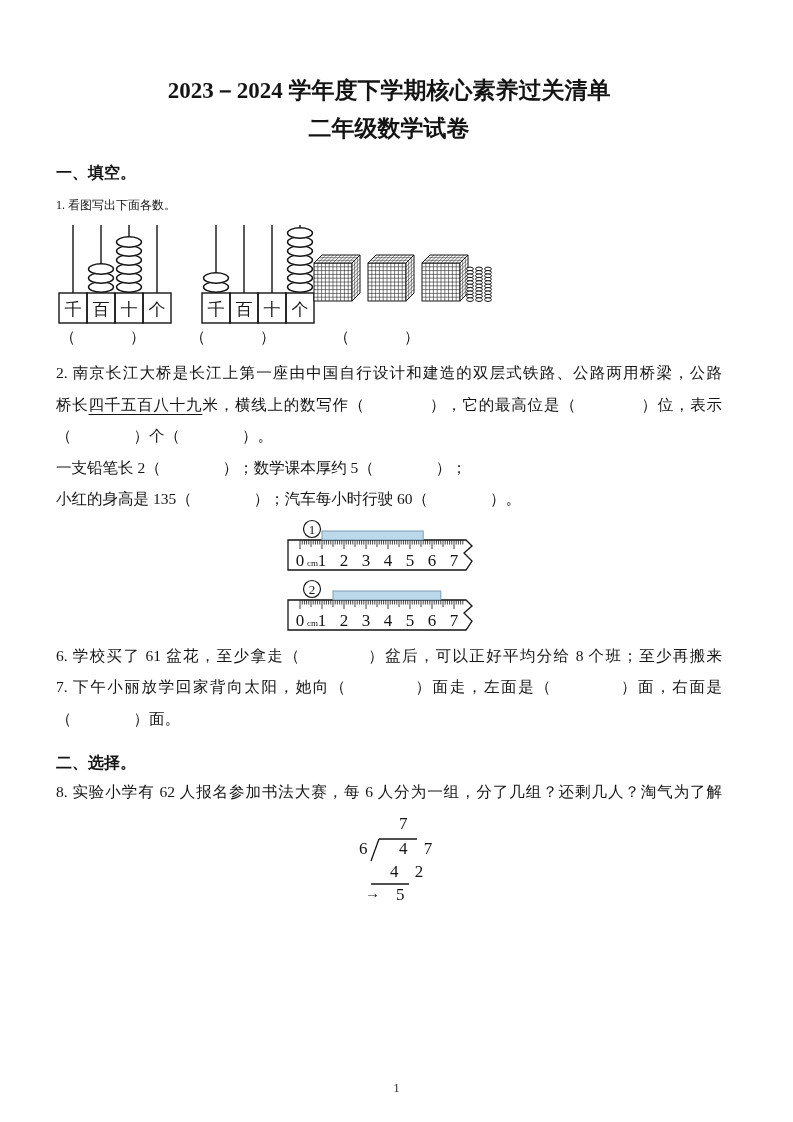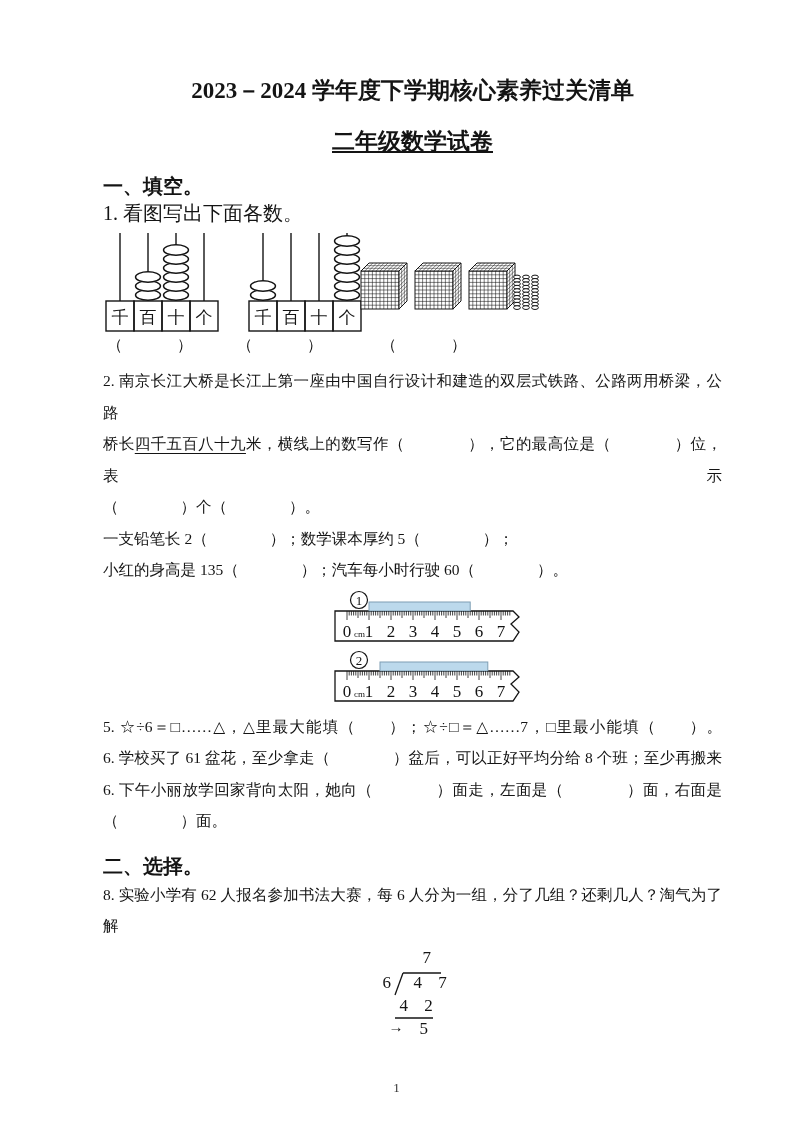--- a/index.html
+++ b/index.html
@@ -1,42 +1,42 @@
 <!DOCTYPE html>
 <html><head>
 <meta charset="utf-8">
 <style>
   html,body{margin:0;padding:0;background:#fff;}
   .page{
     position:relative;width:793px;height:1122px;background:#fff;overflow:hidden;
     font-family:"Liberation Serif","DejaVu Serif",serif;color:#141414;
   }
-  .content{padding:0 71px 0 103px;}
+  .content{padding:0 71px 0 56px;}
   .title{width:100%;text-align:center;font-weight:bold;font-size:23px;line-height:30px;margin:0;}
   .title1{padding-top:76px;}
-  .title2{margin-top:21px;text-decoration:underline;}
-  .sec-head{font-weight:bold;font-size:20px;line-height:26px;margin-top:16px;}
+  .title2{margin-top:8px;}
+  .sec-head{font-weight:bold;font-size:16px;line-height:26px;margin-top:16px;}
   .line{font-size:15.5px;line-height:31.5px;margin:0;}
-  .stem{font-size:20px;line-height:28px;}
+  .stem{font-size:12px;line-height:28px;margin-top:5px;}
   .jline{text-align:justify;text-align-last:justify;}
   .uline{text-decoration:underline;text-underline-offset:4px;margin-top:31px;}
   .figrow{position:relative;height:106px;margin-top:2px;}
   .fig-abs{position:absolute;top:0;}
   .parens-row{position:relative;height:30px;font-size:15.5px;}
   .parens-row span{position:absolute;top:0;letter-spacing:2px;}
   .rulers{margin:3px 0 4px 230px;}
   .ruler-wrap{margin-bottom:2px;}
   svg text{font-family:"Liberation Serif","DejaVu Serif",serif;fill:#141414;}
   
   .division{position:relative;width:64px;height:94px;margin:6px auto 0;font-size:17px;}
   .division span{position:absolute;white-space:pre;}
   .dv-q{left:42px;top:0;}
   .dv-d{left:2px;top:25px;}
-  .dv-dd{left:33px;top:25px;letter-spacing:6px;text-align:center;}
-  .dv-s{left:19px;top:48px;letter-spacing:6px;}
+  .dv-dd{left:42px;top:25px;letter-spacing:6px;text-align:center;}
+  .dv-s{left:33px;top:48px;letter-spacing:6px;}
   .dv-a{left:8px;top:71px;font-size:15px;}
   .dv-r{left:39px;top:71px;}
   .dv-svg{position:absolute;left:0;top:0;}
   .footer{position:absolute;top:1080px;left:0;width:100%;text-align:center;font-size:13px;color:#333;}
 </style>
 </head>
 <body>
 
 <div class="page">
   <div class="content">
@@ -448,25 +448,24 @@
             <text x="102" y="48" text-anchor="middle" font-size="17">4</text>
             <text x="124" y="48" text-anchor="middle" font-size="17">5</text>
             <text x="146" y="48" text-anchor="middle" font-size="17">6</text>
             <text x="168" y="48" text-anchor="middle" font-size="17">7</text>
             <text x="21" y="48" text-anchor="start" font-size="9">cm</text>
             <circle cx="26" cy="11" r="8.5" fill="#fff" stroke="#141414" stroke-width="1.2"></circle>
             <text x="26" y="15.5" text-anchor="middle" font-size="13">2</text>
           </svg></div>
     </div>
 
-    <p class="line jline">5. ☆÷6＝□……△，△里最大能填（　　）；☆÷□＝△……7，□里最小能填（　　）。</p>
 
     <p class="line jline">6. 学校买了 61 盆花，至少拿走（　　　　）盆后，可以正好平均分给 8 个班；至少再搬来</p>
 
-    <p class="line jline">6. 下午小丽放学回家背向太阳，她向（　　　　）面走，左面是（　　　　）面，右面是</p>
+    <p class="line jline">7. 下午小丽放学回家背向太阳，她向（　　　　）面走，左面是（　　　　）面，右面是</p>
     <p class="line">（　　　　）面。</p>
 
     <div class="sec-head">二、选择。</div>
 
     <p class="line jline">8. 实验小学有 62 人报名参加书法大赛，每 6 人分为一组，分了几组？还剩几人？淘气为了解</p>
 
     <div class="division">
       <svg class="dv-svg" width="64" height="94">
         <path d="M14,47 L22,25" stroke="#141414" stroke-width="1.3" fill="none"></path>
         <path d="M22,25 H60" stroke="#141414" stroke-width="1.3" fill="none"></path>

